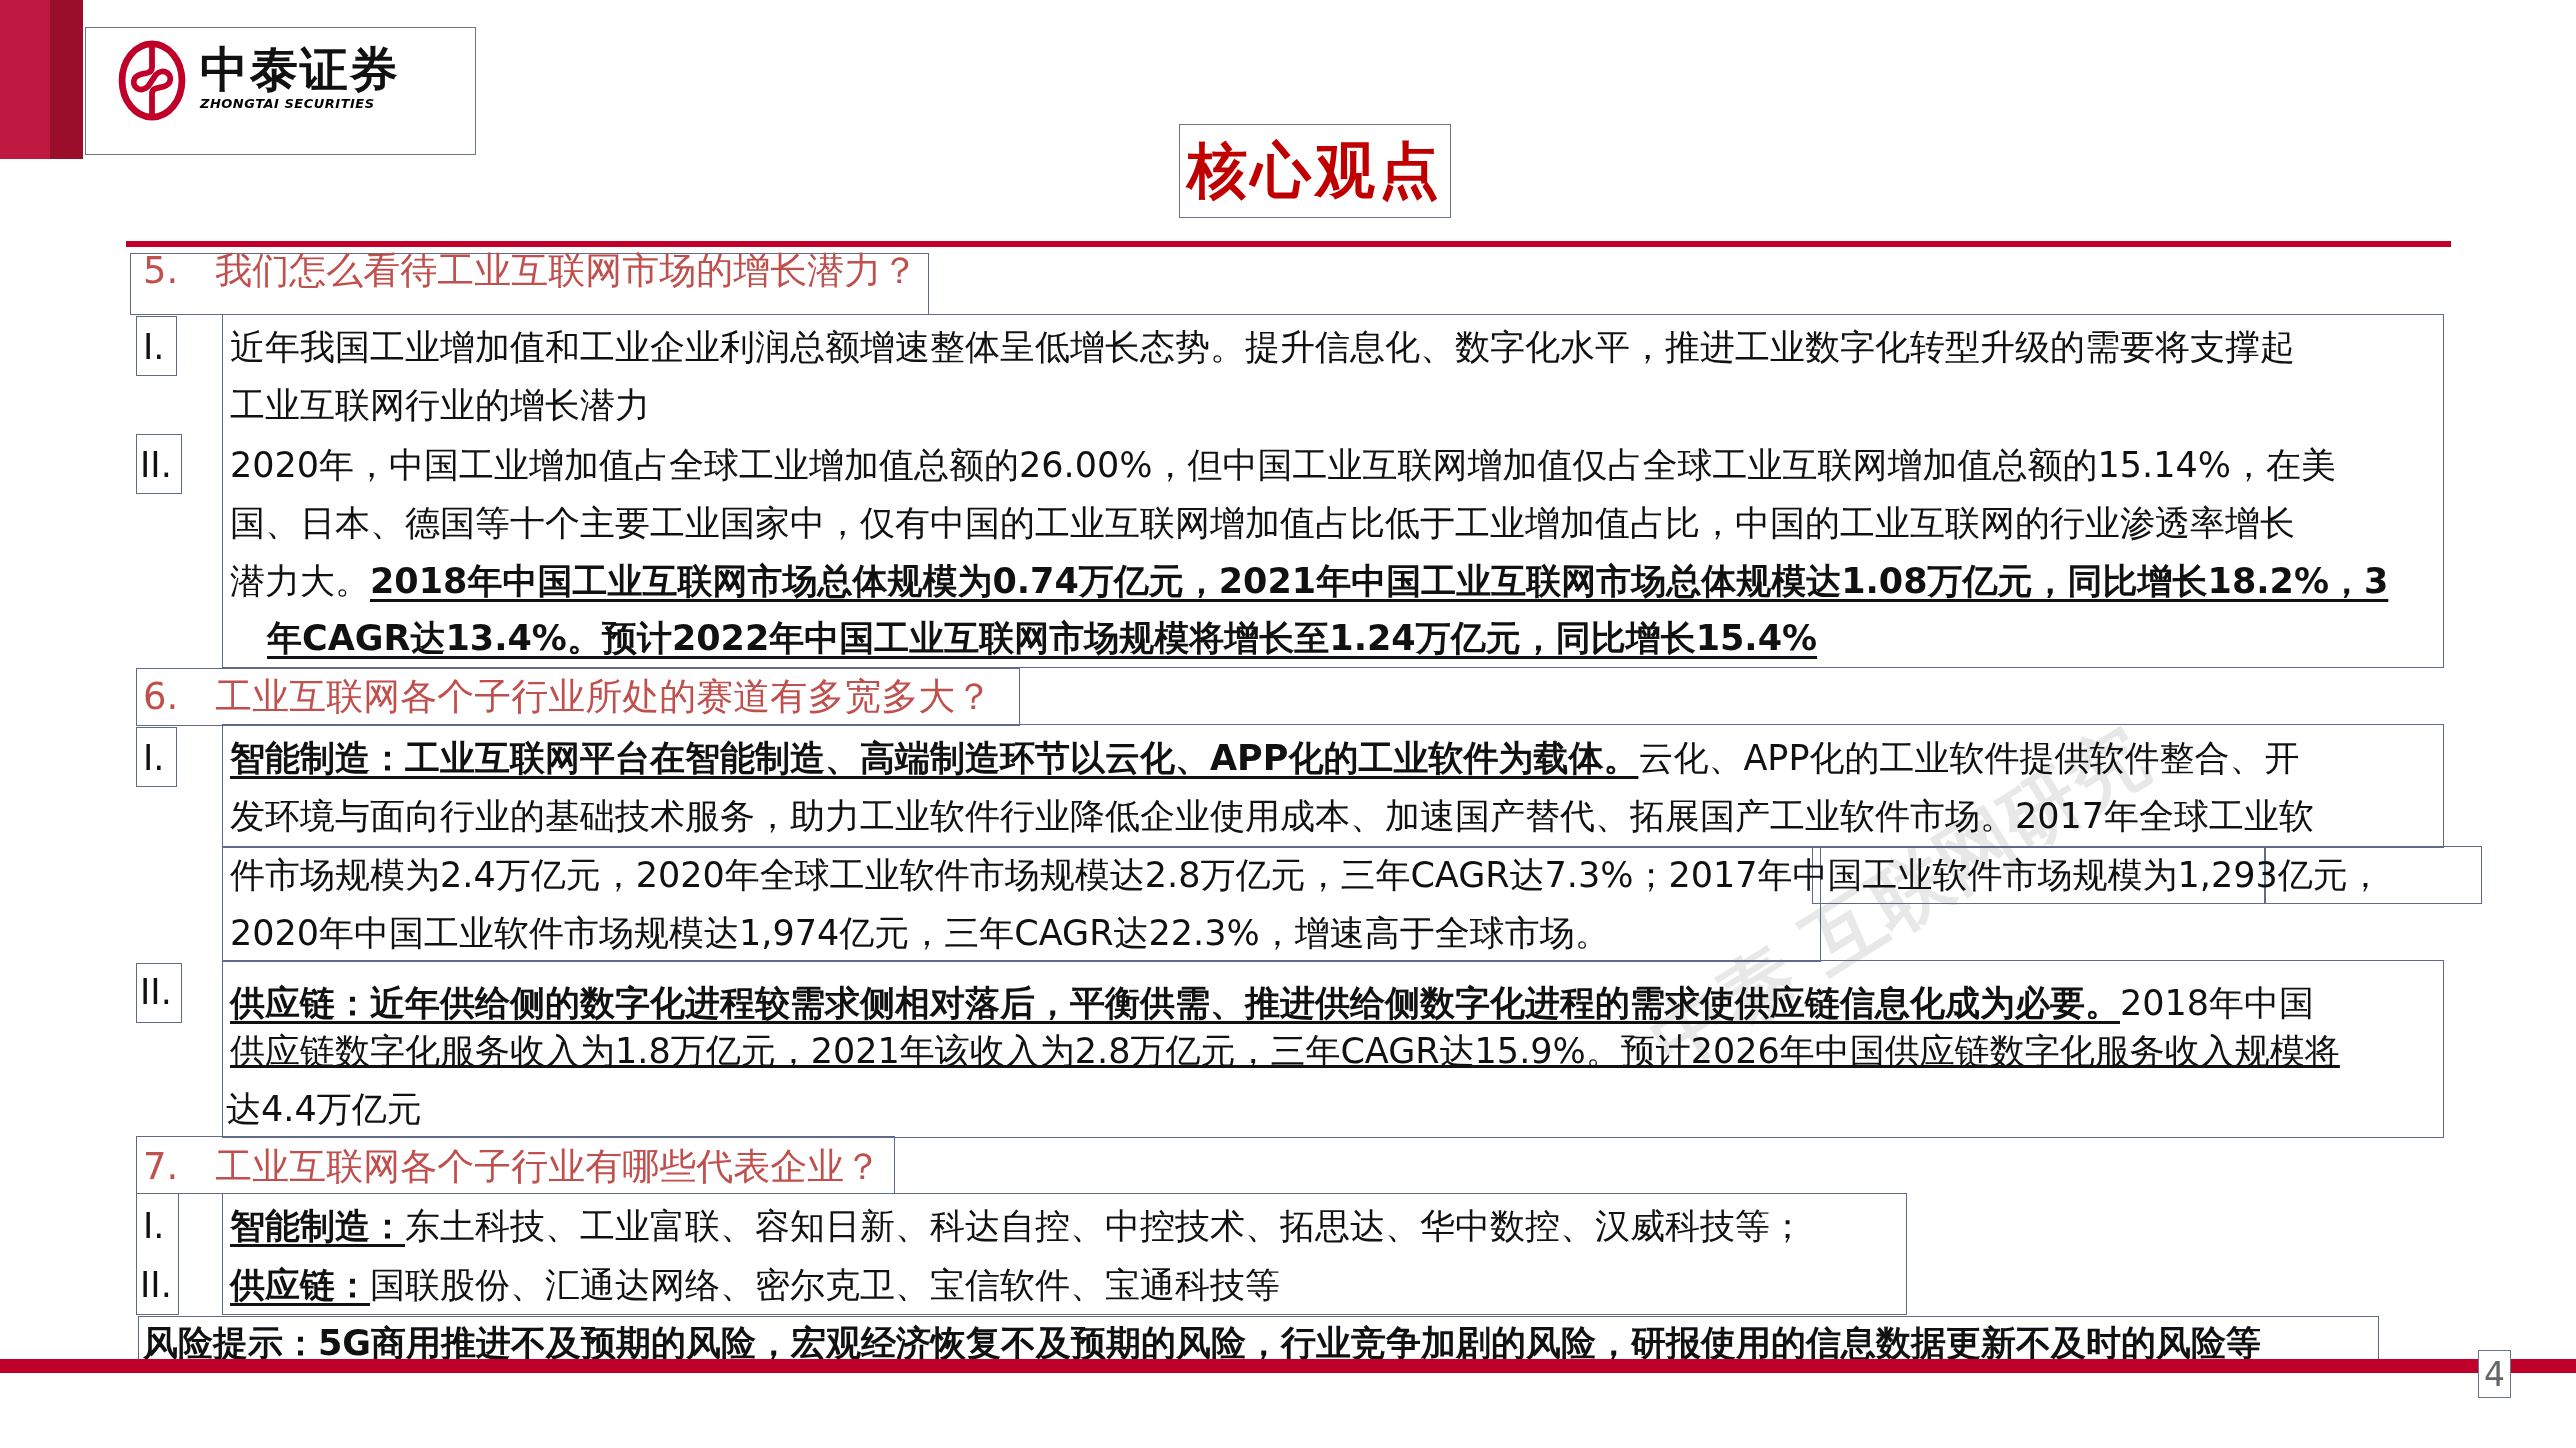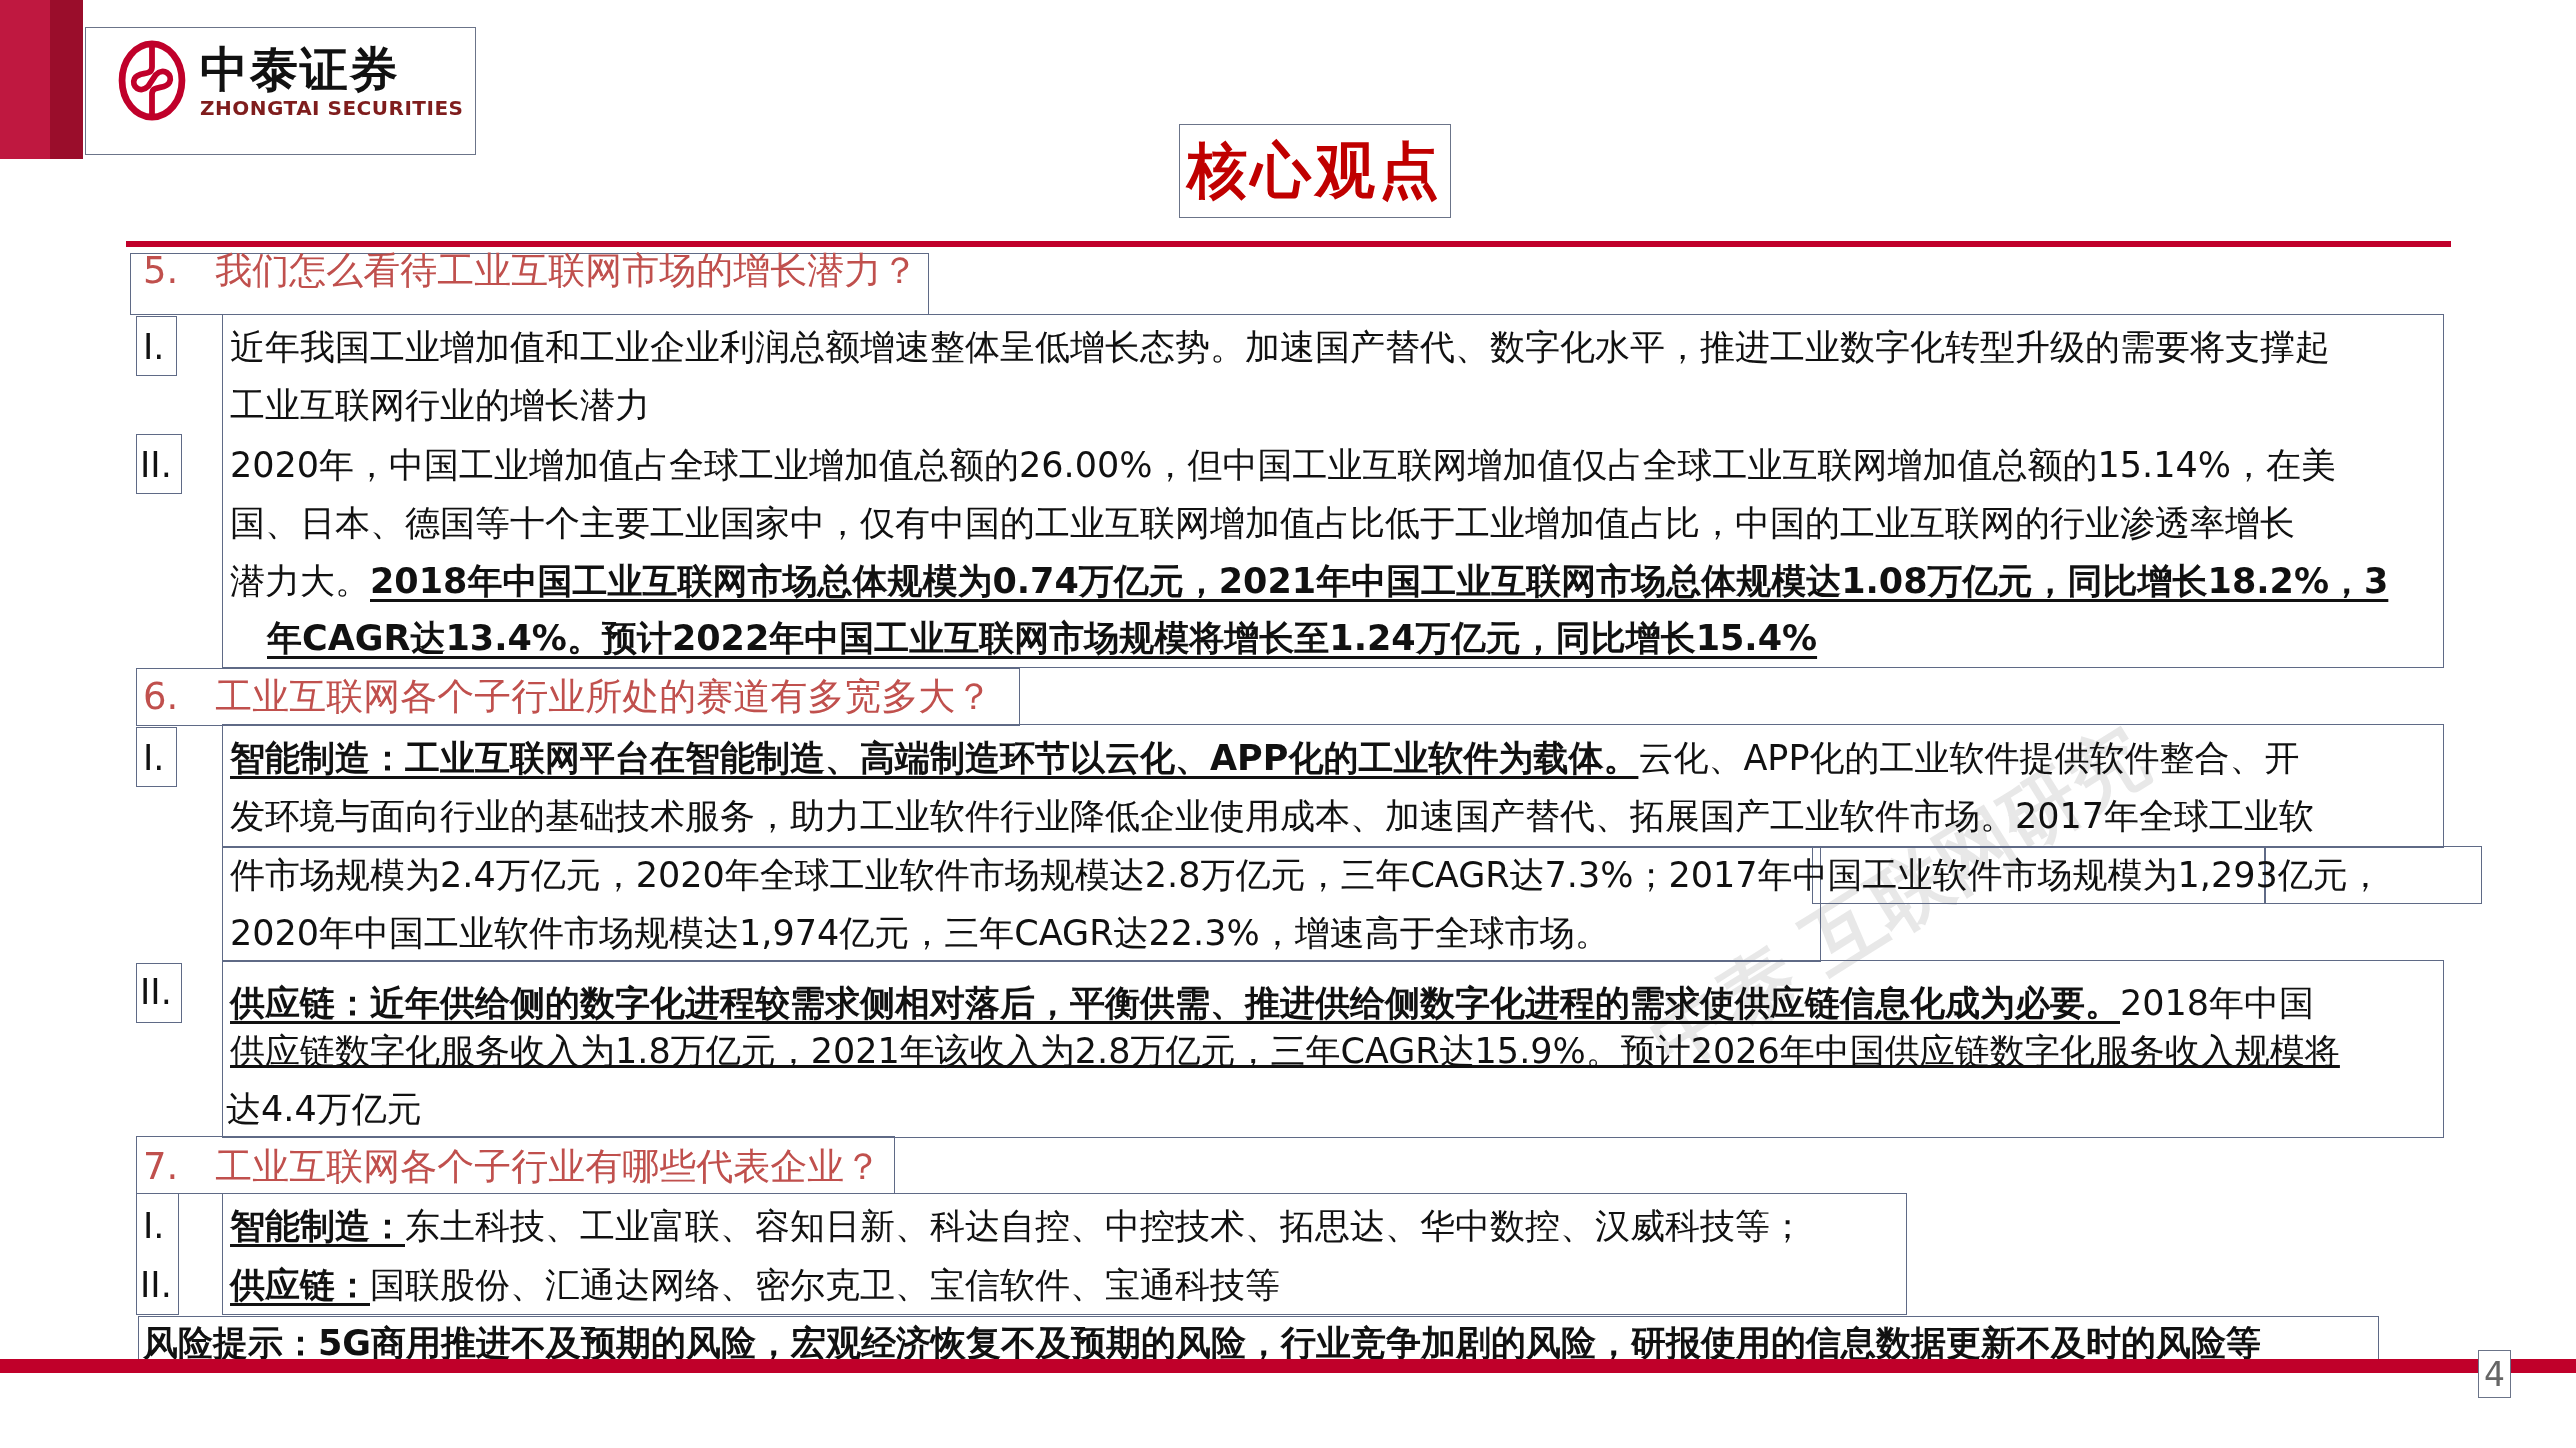--- a/index.html
+++ b/index.html
@@ -3,21 +3,21 @@
 <meta charset="utf-8">
 <style>
   html,body{margin:0;padding:0;background:#fff;}
   body{width:2576px;height:1449px;position:relative;overflow:hidden;font-family:"DejaVu Sans","Liberation Sans",sans-serif;color:#111;}
   .abs{position:absolute;}
   .bar-red{left:0;top:0;width:58px;height:159px;background:#bf1840;}
   .bar-dark{left:50px;top:0;width:33px;height:159px;background:#9a0d2b;}
   .logo-box{left:85px;top:27px;width:391px;height:128px;border:1.4px solid #6b7489;box-sizing:border-box;background:#fff;}
   .logo-circle{position:absolute;left:31px;top:9.7px;width:70px;height:85px;}
   .logo-cn{position:absolute;left:114px;top:11.6px;font-size:48px;font-weight:bold;letter-spacing:1.9px;color:#111;line-height:58px;}
-  .logo-en{position:absolute;left:114px;top:68px;font-size:20px;font-weight:bold;color:#7f1d1d;letter-spacing:0.5px;}
+  .logo-en{position:absolute;left:114px;top:68px;font-size:13px;font-weight:bold;color:#000000;letter-spacing:0.5px;font-style:italic;}
   .title-box{left:1179px;top:124px;width:272px;height:94px;border:1.4px solid #6b7489;box-sizing:border-box;display:flex;align-items:center;justify-content:center;}
   .title-text{font-size:60px;font-weight:bold;color:#c00000;letter-spacing:3.9px;}
   .top-rule{left:126px;top:241px;width:2325px;height:5.8px;background:#c0002a;}
   .q-box{border:1.4px solid #5f6a86;box-sizing:border-box;}
   .q-text{position:absolute;font-size:37px;color:#c0504d;white-space:nowrap;line-height:58px;}
   .num-box{border:1.4px solid #5f6a86;box-sizing:border-box;}
   .num{position:absolute;font-size:35px;color:#111;line-height:58px;}
   .body-box{border:1.4px solid #5f6a86;box-sizing:border-box;}
   .line{position:absolute;font-size:35px;line-height:58px;white-space:nowrap;color:#111;}
   .u{text-decoration:underline;text-underline-offset:5.8px;text-decoration-thickness:2.9px;font-weight:bold;}
@@ -49,21 +49,21 @@
 <div class="abs top-rule"></div>
 
 <div class="abs watermark">中泰 互联网研究</div>
 
 <div class="abs q-box" style="left:130px;top:253px;width:799px;height:62px;"></div>
 <div class="q-text" style="left:143px;top:242px;">5.　我们怎么看待工业互联网市场的增长潜力？</div>
 
 <div class="abs num-box" style="left:136px;top:316px;width:41px;height:60px;"></div>
 <div class="num" style="left:143px;top:318px;">I.</div>
 <div class="abs body-box" style="left:222px;top:314px;width:2222px;height:354px;"></div>
-<div class="line" style="left:230px;top:318px;">近年我国工业增加值和工业企业利润总额增速整体呈低增长态势。加速国产替代、数字化水平，推进工业数字化转型升级的需要将支撑起</div>
+<div class="line" style="left:230px;top:318px;">近年我国工业增加值和工业企业利润总额增速整体呈低增长态势。提升信息化、数字化水平，推进工业数字化转型升级的需要将支撑起</div>
 <div class="line" style="left:230px;top:376px;">工业互联网行业的增长潜力</div>
 
 <div class="abs num-box" style="left:136px;top:434px;width:46px;height:60px;"></div>
 <div class="num" style="left:140px;top:436px;">II.</div>
 <div class="line" style="left:230px;top:436px;">2020年，中国工业增加值占全球工业增加值总额的26.00%，但中国工业互联网增加值仅占全球工业互联网增加值总额的15.14%，在美</div>
 <div class="line" style="left:230px;top:494px;">国、日本、德国等十个主要工业国家中，仅有中国的工业互联网增加值占比低于工业增加值占比，中国的工业互联网的行业渗透率增长</div>
 <div class="line" style="left:230px;top:552px;"><span>潜力大。</span><span class="u">2018年中国工业互联网市场总体规模为0.74万亿元，2021年中国工业互联网市场总体规模达1.08万亿元，同比增长18.2%，3</span></div>
 <div class="line" style="left:230px;top:609px;margin-left:37px;"><span class="u">年CAGR达13.4%。预计2022年中国工业互联网市场规模将增长至1.24万亿元，同比增长15.4%</span></div>
 
 <div class="abs q-box" style="left:136px;top:668px;width:884px;height:58px;"></div>

